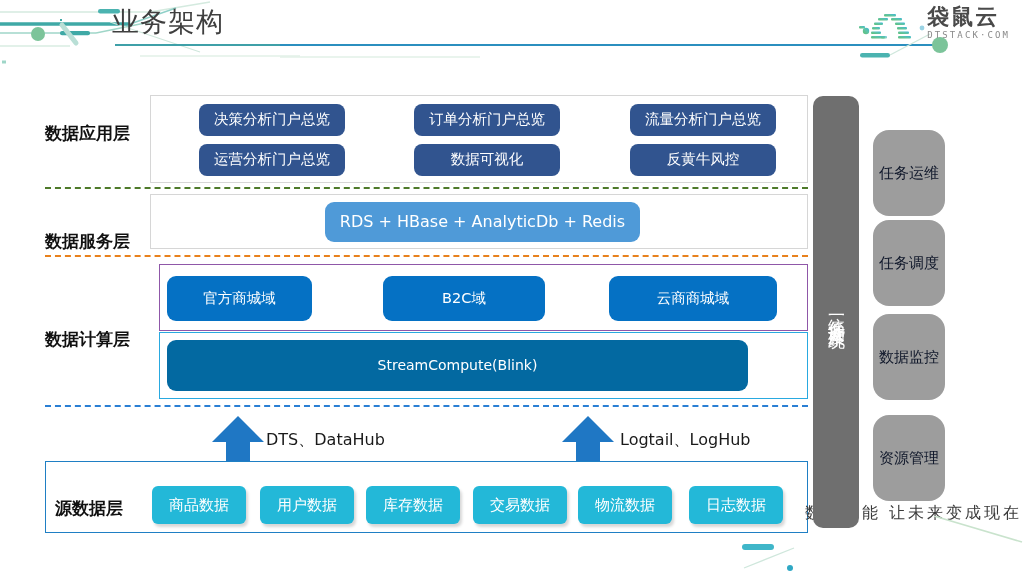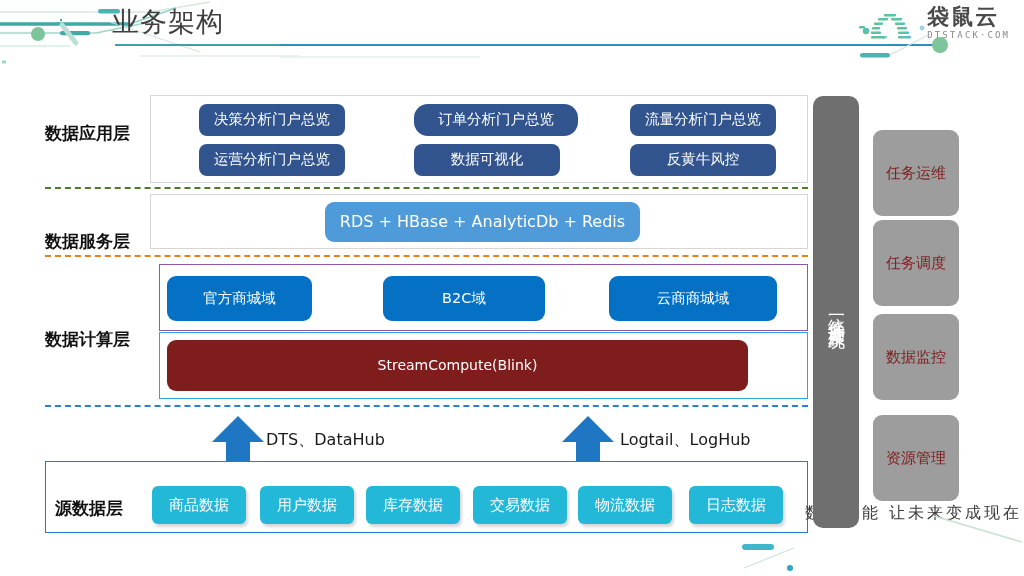--- a/index.html
+++ b/index.html
@@ -44,21 +44,21 @@
 
   .chip{
     position:absolute;display:flex;align-items:center;justify-content:center;
     color:#fff;border-radius:7px;box-sizing:border-box;
     font-family:"DejaVu Sans","Liberation Sans",sans-serif;
     text-align:center;line-height:1.1;
   }
   .chip-app{background:#31548f;font-size:14.5px;border-radius:8px;}
   .chip-svc{background:#4f9ad8;font-size:16px;border-radius:9px;}
   .chip-dom{background:#0571c4;font-size:14.5px;border-radius:9px;}
-  .chip-stream{background:#7f1d1d;font-size:14px;border-radius:9px;}
+  .chip-stream{background:#0369a1;font-size:14px;border-radius:9px;}
   .chip-src{background:#23b8d8;font-size:15px;border-radius:6px;
     box-shadow:2px 3px 3px rgba(0,0,0,.16);}
 
   .box-purple{position:absolute;border:1.5px solid #8f57a8;box-sizing:border-box;background:#fff;}
   .box-blue{position:absolute;border:1.5px solid #29a9e0;box-sizing:border-box;background:#fff;}
   .box-src{position:absolute;border:1.5px solid #1f7fc4;box-sizing:border-box;background:#fff;}
 
   
   .arrow{position:absolute;}
   .arrow-label{
@@ -71,24 +71,24 @@
     position:absolute;left:813px;top:96px;width:46px;height:432px;
     background:#6f6f6f;border-radius:10px;
     display:flex;align-items:center;justify-content:center;
   }
   .sched-bar span{
     color:#fff;font-size:17px;line-height:1.28;text-align:center;
     writing-mode:vertical-rl;text-orientation:upright;letter-spacing:2px;
     font-family:"DejaVu Sans","Liberation Sans",sans-serif;
   }
   .ops-chip{
-    position:absolute;left:873px;width:86px;height:86px;
-    background:#9d9d9d;border-radius:9px;
+    position:absolute;left:873px;width:72px;height:86px;
+    background:#9d9d9d;border-radius:16px;
     display:flex;align-items:center;justify-content:center;
-    color:#7f1d1d;font-size:15px;
+    color:#0f172a;font-size:15px;
     font-family:"DejaVu Sans","Liberation Sans",sans-serif;
   }
 
   
   .footer-slogan{
     position:absolute;left:805px;top:503px;
     font-size:16px;color:#3a3a3a;letter-spacing:3px;white-space:nowrap;
     font-family:"DejaVu Sans","Liberation Sans",sans-serif;
   }
   .footer-deco{position:absolute;right:0;bottom:0;width:320px;height:60px;}
@@ -156,21 +156,21 @@
     <div class="brand-text">
       <div class="brand-name">袋鼠云</div>
       <div class="brand-sub">DTSTACK·COM</div>
     </div>
   </div>
 
   <div class="layer-label" style="left:45px;top:122px;">数据应用层</div>
   <div class="panel" style="left:150px;top:95px;width:658px;height:88px;"></div>
 
   <div class="chip chip-app" style="left:199px;top:104px;width:146px;height:32px;font-family:Liberation Serif, serif;">决策分析门户总览</div>
-  <div class="chip chip-app" style="left:414px;top:104px;width:164px;height:32px;border-radius:14px;">订单分析门户总览</div>
+  <div class="chip chip-app" style="left:414px;top:104px;width:146px;height:32px;">订单分析门户总览</div>
   <div class="chip chip-app" style="left:630px;top:104px;width:146px;height:32px;">流量分析门户总览</div>
   <div class="chip chip-app" style="left:199px;top:144px;width:146px;height:32px;">运营分析门户总览</div>
   <div class="chip chip-app" style="left:414px;top:144px;width:146px;height:32px;">数据可视化</div>
   <div class="chip chip-app" style="left:630px;top:144px;width:146px;height:32px;">反黄牛风控</div>
 
   <div class="divider div-green" style="left:45px;top:187px;width:763px;"></div>
 
   <div class="layer-label" style="left:45px;top:218px;margin-top:12px;">数据服务层</div>
   <div class="panel" style="left:150px;top:194px;width:658px;height:55px;"></div>
   <div class="chip chip-svc" style="left:325px;top:202px;width:315px;height:40px;">RDS + HBase + AnalyticDb + Redis</div>

